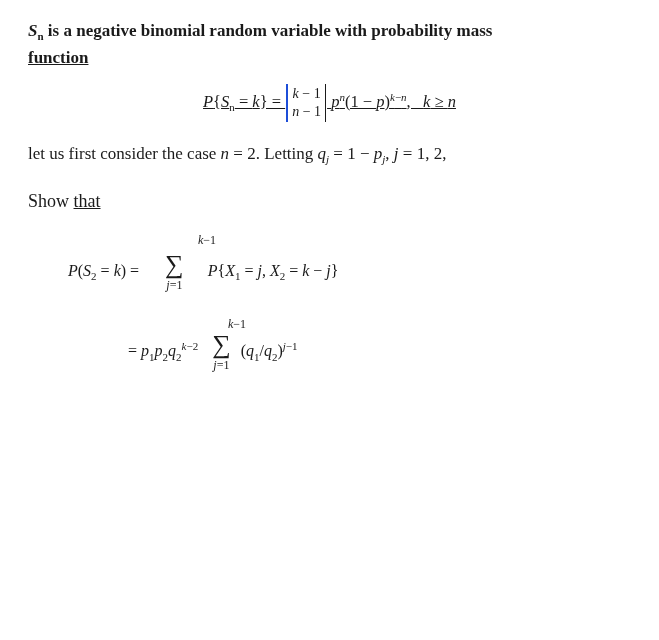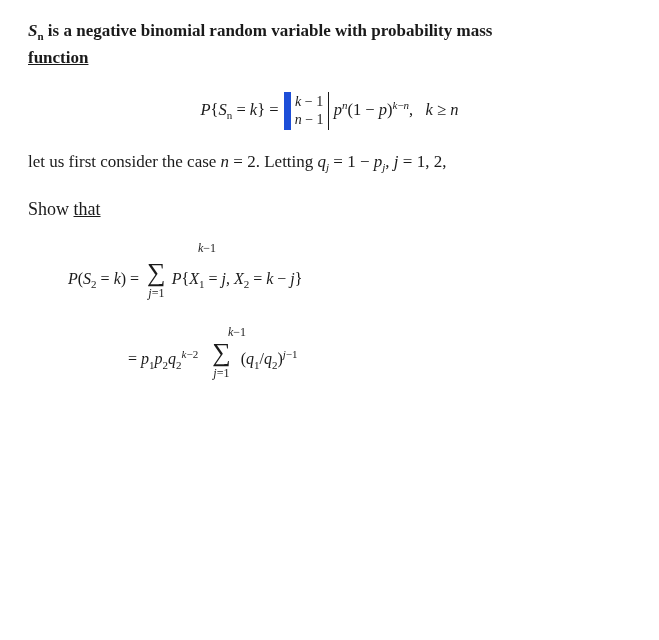--- a/index.html
+++ b/index.html
@@ -23,23 +23,24 @@
       margin-bottom: 10px;
       font-weight: bold;
     }
 
     .intro-text .underline {
       text-decoration: underline;
     }
 
     .formula-block {
       text-align: center;
-      margin: 20px 0 18px 0;
+      margin: 12px 0 18px 0;
       font-size: 16.5px;
       line-height: 2.2;
+      text-decoration: underline;
     }
 
     .middle-text {
       line-height: 1.6;
       margin: 10px 0 22px 0;
       font-size: 17px;
     }
 
     .show-that {
       font-size: 18px;
@@ -62,21 +63,21 @@
       font-size: 16px;
       line-height: 1.8;
     }
 
     .binom {
       display: inline-flex;
       flex-direction: column;
       align-items: center;
       vertical-align: middle;
       font-size: 14px;
-      border-left: 7px solid #1d4ed8;
+      border-left: 2px solid #1d4ed8;
       border-right: 1px solid #1a1a1a;
       padding: 1px 4px;
       margin: 0 1px;
       line-height: 1.3;
     }
 
     .binom span {
       display: block;
       text-align: center;
     }
@@ -149,21 +150,21 @@
 
 <div class="show-that">
   <span>Show </span><span class="underline">that</span>
 </div>
 
 <div class="formula-block2">
   <div class="formula-row">
 
     <span style="font-size:12px; margin-right:2px; align-self:flex-start; margin-left: 130px;"><i>k</i>−1</span>
   </div>
-  <div style="display:flex; align-items:center; margin-top:-6px;">
+  <div style="display:flex; align-items:center; margin-top:-6px;gap:18px;">
     <span style="margin-right:6px;">
       <i>P</i>(<i>S</i><sub>2</sub> = <i>k</i>) =
     </span>
     <span class="sum-block">
       <span style="font-size:12px;"></span>
       <span class="sum-sym">∑</span>
       <span class="sum-limits"><i>j</i>=1</span>
     </span>
     <span style="margin-left:4px;">
       <i>P</i>{<i>X</i><sub>1</sub> = <i>j</i>, <i>X</i><sub>2</sub> = <i>k</i> − <i>j</i>}

